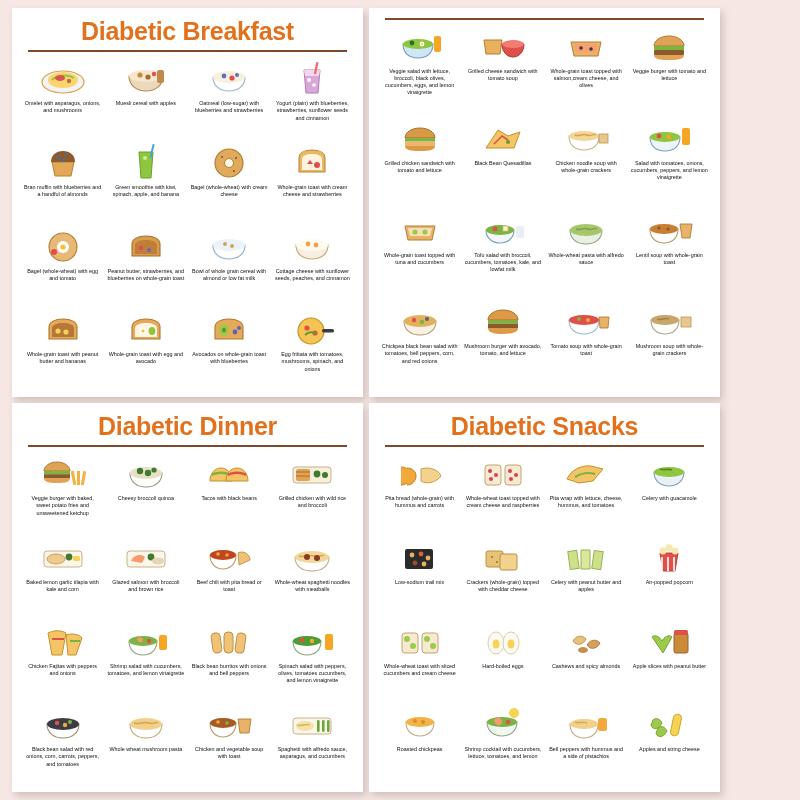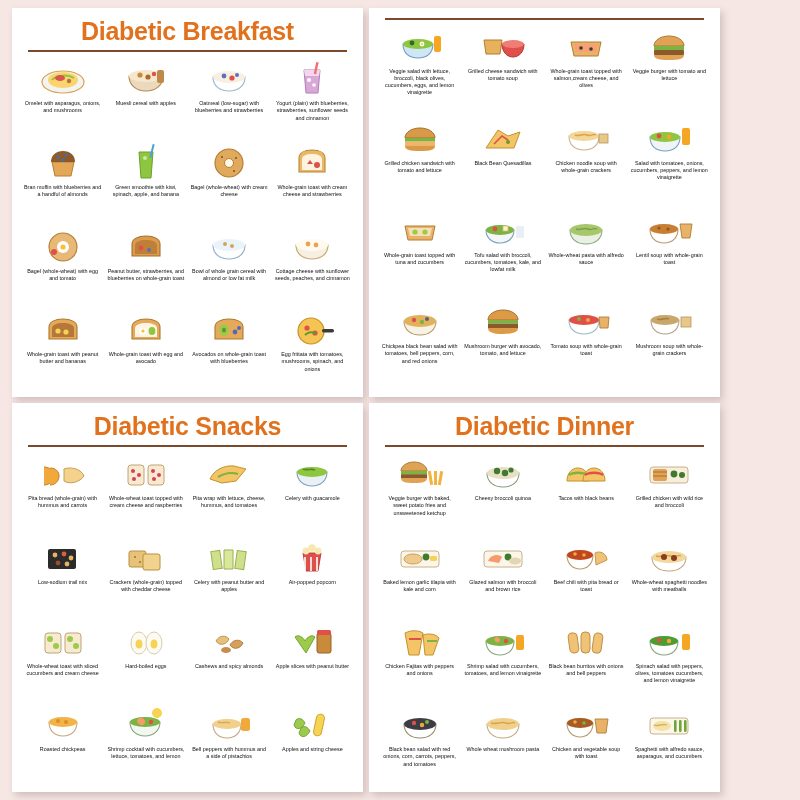--- a/index.html
+++ b/index.html
@@ -470,20 +470,217 @@
               <path d="M13 16c4 2 8-2 12 0" stroke="#a57f42" stroke-width="1.3" fill="none"></path>
               <rect x="37" y="14" width="10" height="10" fill="#e8c888" stroke="#b9935a" stroke-width="0.8"></rect>
             </svg>
           </div>
           <div class="caption">Mushroom soup with whole-grain crackers</div>
         </div>
     </div>
   </div>
 
   <div class="poster">
+    <div class="poster-title">Diabetic Dinner</div>
+    <div class="title-rule"></div>
+    <div class="items">
+      <div class="item">
+          <div class="icon-wrap">
+            <svg viewBox="0 0 50 38">
+              <path d="M6 16c0-5 6-9 13-9s13 4 13 9z" fill="#e0a355" stroke="#ab7a30" stroke-width="1"></path>
+              <rect x="6" y="16" width="26" height="3.2" fill="#7cb342"></rect>
+              <rect x="6" y="19.2" width="26" height="4" fill="#8a5a2b"></rect>
+              <path d="M6 23h26c0 4-4 5-13 5S6 27 6 23z" fill="#e0a355"></path>
+              <rect x="34" y="16" width="3" height="14" fill="#f3b13f" transform="rotate(-10 35 23)"></rect>
+              <rect x="39" y="16" width="3" height="14" fill="#f3b13f"></rect>
+              <rect x="44" y="16" width="3" height="14" fill="#f3b13f" transform="rotate(10 45 23)"></rect>
+            </svg>
+          </div>
+          <div class="caption">Veggie burger with baked, sweet potato fries and unsweetened ketchup</div>
+        </div>
+      <div class="item">
+          <div class="icon-wrap">
+            <svg viewBox="0 0 50 38">
+              <path d="M9 18h32c0 9-7 14-16 14S9 27 9 18z" fill="#fff" stroke="#8a9e7e" stroke-width="1.1"></path>
+              <ellipse cx="25" cy="18" rx="16" ry="6" fill="#e8e0c4"></ellipse>
+              <circle cx="19" cy="16" r="3.2" fill="#3f7a2e"></circle>
+              <circle cx="27" cy="18" r="3.2" fill="#3f7a2e"></circle>
+              <circle cx="33" cy="15" r="2.6" fill="#3f7a2e"></circle>
+            </svg>
+          </div>
+          <div class="caption">Cheesy broccoli quinoa</div>
+        </div>
+      <div class="item">
+          <div class="icon-wrap">
+            <svg viewBox="0 0 50 38">
+              <path d="M6 26c0-8 5-13 11-13s11 5 11 13z" fill="#f3c566" stroke="#c2922c" stroke-width="1"></path>
+              <path d="M8 20c4-3 14-3 18 0" stroke="#7cb342" stroke-width="2.6" fill="none"></path>
+              <path d="M22 26c0-8 5-13 11-13s11 5 11 13z" fill="#f3c566" stroke="#c2922c" stroke-width="1"></path>
+              <path d="M24 20c4-3 14-3 18 0" stroke="#e0504a" stroke-width="2.6" fill="none"></path>
+            </svg>
+          </div>
+          <div class="caption">Tacos with black beans</div>
+        </div>
+      <div class="item">
+          <div class="icon-wrap">
+            <svg viewBox="0 0 50 38">
+              <rect x="6" y="12" width="38" height="16" rx="3" fill="#f7efdc" stroke="#c9b28a" stroke-width="1"></rect>
+              <rect x="9" y="14" width="14" height="12" rx="2" fill="#e0a355"></rect>
+              <path d="M9 17h14M9 21h14" stroke="#a86f28" stroke-width="1.2"></path>
+              <circle cx="30" cy="19" r="3.4" fill="#3f7a2e"></circle>
+              <circle cx="38" cy="20" r="3" fill="#3f7a2e"></circle>
+            </svg>
+          </div>
+          <div class="caption">Grilled chicken with wild rice and broccoli</div>
+        </div>
+
+      <div class="item">
+          <div class="icon-wrap">
+            <svg viewBox="0 0 50 38">
+              <rect x="6" y="12" width="38" height="16" rx="3" fill="#fbf6ea" stroke="#c9b28a" stroke-width="1"></rect>
+              <ellipse cx="18" cy="20" rx="9" ry="5" fill="#f0c98f" stroke="#c49a55" stroke-width="0.9"></ellipse>
+              <circle cx="31" cy="18" r="3.4" fill="#3f7a2e"></circle>
+              <rect x="35" y="17" width="7" height="5" rx="1.4" fill="#f6d255"></rect>
+            </svg>
+          </div>
+          <div class="caption">Baked lemon garlic tilapia with kale and corn</div>
+        </div>
+      <div class="item">
+          <div class="icon-wrap">
+            <svg viewBox="0 0 50 38">
+              <rect x="6" y="12" width="38" height="16" rx="3" fill="#fbf6ea" stroke="#c9b28a" stroke-width="1"></rect>
+              <path d="M10 22c2-6 10-8 14-4l-3 6z" fill="#f79b6e"></path>
+              <circle cx="30" cy="18" r="3.4" fill="#3f7a2e"></circle>
+              <ellipse cx="37" cy="22" rx="6" ry="3.4" fill="#e4d6b4"></ellipse>
+            </svg>
+          </div>
+          <div class="caption">Glazed salmon with broccoli and brown rice</div>
+        </div>
+      <div class="item">
+          <div class="icon-wrap">
+            <svg viewBox="0 0 50 38">
+              <path d="M6 16h26c0 9-6 14-13 14S6 25 6 16z" fill="#fff" stroke="#b99a6a" stroke-width="1.1"></path>
+              <ellipse cx="19" cy="16" rx="13" ry="5" fill="#c0461f"></ellipse>
+              <circle cx="14" cy="15" r="1.8" fill="#f2a93b"></circle>
+              <circle cx="23" cy="16" r="1.8" fill="#f2a93b"></circle>
+              <path d="M34 14c5-3 12 1 12 7l-11 5z" fill="#f0c276" stroke="#bd9043" stroke-width="0.9"></path>
+            </svg>
+          </div>
+          <div class="caption">Beef chili with pita bread or toast</div>
+        </div>
+      <div class="item">
+          <div class="icon-wrap">
+            <svg viewBox="0 0 50 38">
+              <path d="M8 18h34c0 9-7 14-17 14S8 27 8 18z" fill="#fff" stroke="#c2a87e" stroke-width="1.1"></path>
+              <ellipse cx="25" cy="18" rx="17" ry="6" fill="#f2d79b"></ellipse>
+              <path d="M12 17c5 2 10-2 15 0s7-2 10 0" stroke="#e0a04a" stroke-width="1.4" fill="none"></path>
+              <circle cx="20" cy="18" r="3" fill="#8a3c20"></circle>
+              <circle cx="30" cy="19" r="3" fill="#8a3c20"></circle>
+            </svg>
+          </div>
+          <div class="caption">Whole-wheat spaghetti noodles with meatballs</div>
+        </div>
+
+      <div class="item">
+          <div class="icon-wrap">
+            <svg viewBox="0 0 50 38">
+              <path d="M10 10c6-3 13-3 18 0l-4 22h-10z" fill="#f3c566" stroke="#c2922c" stroke-width="1"></path>
+              <path d="M14 16h12" stroke="#e0504a" stroke-width="2" fill="none"></path>
+              <path d="M28 12c6-2 13-1 16 3l-6 17h-8z" fill="#f3c566" stroke="#c2922c" stroke-width="1"></path>
+              <path d="M32 18h10" stroke="#7cb342" stroke-width="2" fill="none"></path>
+            </svg>
+          </div>
+          <div class="caption">Chicken Fajitas with peppers and onions</div>
+        </div>
+      <div class="item">
+          <div class="icon-wrap">
+            <svg viewBox="0 0 50 38">
+              <path d="M8 18h28c0 9-6 14-14 14S8 27 8 18z" fill="#fff" stroke="#8aa47e" stroke-width="1.1"></path>
+              <ellipse cx="22" cy="18" rx="14" ry="5" fill="#7cb342"></ellipse>
+              <path d="M16 16c2-3 6-2 6 1s-4 3-5 1" fill="#f79b6e"></path>
+              <circle cx="28" cy="18" r="2.2" fill="#e0504a"></circle>
+              <rect x="38" y="12" width="8" height="15" rx="2" fill="#f5a623"></rect>
+            </svg>
+          </div>
+          <div class="caption">Shrimp salad with cucumbers, tomatoes, and lemon vinaigrette</div>
+        </div>
+      <div class="item">
+          <div class="icon-wrap">
+            <svg viewBox="0 0 50 38">
+              <rect x="8" y="10" width="9" height="20" rx="4" fill="#f0c276" stroke="#bd9043" stroke-width="1" transform="rotate(-8 12 20)"></rect>
+              <rect x="20" y="9" width="9" height="21" rx="4" fill="#f0c276" stroke="#bd9043" stroke-width="1"></rect>
+              <rect x="32" y="10" width="9" height="20" rx="4" fill="#f0c276" stroke="#bd9043" stroke-width="1" transform="rotate(8 36 20)"></rect>
+            </svg>
+          </div>
+          <div class="caption">Black bean burritos with onions and bell peppers</div>
+        </div>
+      <div class="item">
+          <div class="icon-wrap">
+            <svg viewBox="0 0 50 38">
+              <path d="M6 18h28c0 9-6 14-14 14S6 27 6 18z" fill="#fff" stroke="#8aa47e" stroke-width="1.1"></path>
+              <ellipse cx="20" cy="18" rx="14" ry="5" fill="#4f9b34"></ellipse>
+              <circle cx="15" cy="17" r="2.2" fill="#e0504a"></circle>
+              <circle cx="25" cy="18" r="2.2" fill="#f2a93b"></circle>
+              <rect x="38" y="11" width="8" height="16" rx="2" fill="#f5a623"></rect>
+            </svg>
+          </div>
+          <div class="caption">Spinach salad with peppers, olives, tomatoes cucumbers, and lemon vinaigrette</div>
+        </div>
+
+      <div class="item">
+          <div class="icon-wrap">
+            <svg viewBox="0 0 50 38">
+              <path d="M9 18h32c0 9-7 14-16 14S9 27 9 18z" fill="#fff" stroke="#9b8a6a" stroke-width="1.1"></path>
+              <ellipse cx="25" cy="18" rx="16" ry="6" fill="#3c3c44"></ellipse>
+              <circle cx="19" cy="17" r="2.2" fill="#e0504a"></circle>
+              <circle cx="27" cy="19" r="2.2" fill="#f2a93b"></circle>
+              <circle cx="32" cy="16" r="2" fill="#7cb342"></circle>
+            </svg>
+          </div>
+          <div class="caption">Black bean salad with red onions, corn, carrots, peppers, and tomatoes</div>
+        </div>
+      <div class="item">
+          <div class="icon-wrap">
+            <svg viewBox="0 0 50 38">
+              <path d="M9 18h32c0 9-7 14-16 14S9 27 9 18z" fill="#fff" stroke="#c2a87e" stroke-width="1.1"></path>
+              <ellipse cx="25" cy="18" rx="16" ry="6" fill="#f0d08c"></ellipse>
+              <path d="M13 17c5 2 10-2 15 0s6-2 9 0" stroke="#d8a64a" stroke-width="1.4" fill="none"></path>
+            </svg>
+          </div>
+          <div class="caption">Whole wheat mushroom pasta</div>
+        </div>
+      <div class="item">
+          <div class="icon-wrap">
+            <svg viewBox="0 0 50 38">
+              <path d="M6 17h26c0 9-6 14-13 14S6 26 6 17z" fill="#fff" stroke="#b59a6a" stroke-width="1.1"></path>
+              <ellipse cx="19" cy="17" rx="13" ry="5" fill="#a85a23"></ellipse>
+              <circle cx="14" cy="16" r="1.8" fill="#f2a93b"></circle>
+              <circle cx="23" cy="17" r="1.8" fill="#7cb342"></circle>
+              <path d="M34 13h13l-2 14H36z" fill="#e8b269" stroke="#b07e33" stroke-width="0.9"></path>
+            </svg>
+          </div>
+          <div class="caption">Chicken and vegetable soup with toast</div>
+        </div>
+      <div class="item">
+          <div class="icon-wrap">
+            <svg viewBox="0 0 50 38">
+              <rect x="6" y="12" width="38" height="16" rx="3" fill="#fbf6ea" stroke="#c9b28a" stroke-width="1"></rect>
+              <ellipse cx="18" cy="20" rx="9" ry="5" fill="#f4e2a8"></ellipse>
+              <path d="M10 19c4 2 9-2 13 0" stroke="#d8b457" stroke-width="1.3" fill="none"></path>
+              <rect x="30" y="14" width="2.6" height="12" rx="1.3" fill="#6fa53a"></rect>
+              <rect x="35" y="14" width="2.6" height="12" rx="1.3" fill="#6fa53a"></rect>
+              <rect x="40" y="14" width="2.6" height="12" rx="1.3" fill="#6fa53a"></rect>
+            </svg>
+          </div>
+          <div class="caption">Spaghetti with alfredo sauce, asparagus, and cucumbers</div>
+        </div>
+    </div>
+  </div>
+
+  <div class="poster">
     <div class="poster-title">Diabetic Snacks</div>
     <div class="title-rule"></div>
     <div class="items">
       <div class="item">
           <div class="icon-wrap">
             <svg viewBox="0 0 50 38">
               <path d="M6 12c6 0 9 4 9 9s-3 9-9 9" fill="#f2a93b" stroke="#c47f1f" stroke-width="1"></path>
               <path d="M12 13c6 0 9 4 9 8s-3 9-9 9" fill="#f2a93b" stroke="#c47f1f" stroke-width="1"></path>
               <path d="M26 14c8-3 18 1 20 7-4 6-14 9-20 5z" fill="#f5d28c" stroke="#c2a055" stroke-width="1"></path>
             </svg>
@@ -658,210 +855,13 @@
               <path d="M9 14c3-3 7-1 9 3-3 6-9 8-11 2z" fill="#9ccb4b" stroke="#6f9a2e" stroke-width="0.9"></path>
               <path d="M14 22c3-3 7-1 9 3-3 6-9 8-11 2z" fill="#9ccb4b" stroke="#6f9a2e" stroke-width="0.9"></path>
               <rect x="28" y="8" width="8" height="22" rx="4" fill="#f6d255" stroke="#c9a52c" stroke-width="1" transform="rotate(12 32 19)"></rect>
             </svg>
           </div>
           <div class="caption">Apples and string cheese</div>
         </div>
     </div>
   </div>
 
-  <div class="poster">
-    <div class="poster-title">Diabetic Dinner</div>
-    <div class="title-rule"></div>
-    <div class="items">
-      <div class="item">
-          <div class="icon-wrap">
-            <svg viewBox="0 0 50 38">
-              <path d="M6 16c0-5 6-9 13-9s13 4 13 9z" fill="#e0a355" stroke="#ab7a30" stroke-width="1"></path>
-              <rect x="6" y="16" width="26" height="3.2" fill="#7cb342"></rect>
-              <rect x="6" y="19.2" width="26" height="4" fill="#8a5a2b"></rect>
-              <path d="M6 23h26c0 4-4 5-13 5S6 27 6 23z" fill="#e0a355"></path>
-              <rect x="34" y="16" width="3" height="14" fill="#f3b13f" transform="rotate(-10 35 23)"></rect>
-              <rect x="39" y="16" width="3" height="14" fill="#f3b13f"></rect>
-              <rect x="44" y="16" width="3" height="14" fill="#f3b13f" transform="rotate(10 45 23)"></rect>
-            </svg>
-          </div>
-          <div class="caption">Veggie burger with baked, sweet potato fries and unsweetened ketchup</div>
-        </div>
-      <div class="item">
-          <div class="icon-wrap">
-            <svg viewBox="0 0 50 38">
-              <path d="M9 18h32c0 9-7 14-16 14S9 27 9 18z" fill="#fff" stroke="#8a9e7e" stroke-width="1.1"></path>
-              <ellipse cx="25" cy="18" rx="16" ry="6" fill="#e8e0c4"></ellipse>
-              <circle cx="19" cy="16" r="3.2" fill="#3f7a2e"></circle>
-              <circle cx="27" cy="18" r="3.2" fill="#3f7a2e"></circle>
-              <circle cx="33" cy="15" r="2.6" fill="#3f7a2e"></circle>
-            </svg>
-          </div>
-          <div class="caption">Cheesy broccoli quinoa</div>
-        </div>
-      <div class="item">
-          <div class="icon-wrap">
-            <svg viewBox="0 0 50 38">
-              <path d="M6 26c0-8 5-13 11-13s11 5 11 13z" fill="#f3c566" stroke="#c2922c" stroke-width="1"></path>
-              <path d="M8 20c4-3 14-3 18 0" stroke="#7cb342" stroke-width="2.6" fill="none"></path>
-              <path d="M22 26c0-8 5-13 11-13s11 5 11 13z" fill="#f3c566" stroke="#c2922c" stroke-width="1"></path>
-              <path d="M24 20c4-3 14-3 18 0" stroke="#e0504a" stroke-width="2.6" fill="none"></path>
-            </svg>
-          </div>
-          <div class="caption">Tacos with black beans</div>
-        </div>
-      <div class="item">
-          <div class="icon-wrap">
-            <svg viewBox="0 0 50 38">
-              <rect x="6" y="12" width="38" height="16" rx="3" fill="#f7efdc" stroke="#c9b28a" stroke-width="1"></rect>
-              <rect x="9" y="14" width="14" height="12" rx="2" fill="#e0a355"></rect>
-              <path d="M9 17h14M9 21h14" stroke="#a86f28" stroke-width="1.2"></path>
-              <circle cx="30" cy="19" r="3.4" fill="#3f7a2e"></circle>
-              <circle cx="38" cy="20" r="3" fill="#3f7a2e"></circle>
-            </svg>
-          </div>
-          <div class="caption">Grilled chicken with wild rice and broccoli</div>
-        </div>
-
-      <div class="item">
-          <div class="icon-wrap">
-            <svg viewBox="0 0 50 38">
-              <rect x="6" y="12" width="38" height="16" rx="3" fill="#fbf6ea" stroke="#c9b28a" stroke-width="1"></rect>
-              <ellipse cx="18" cy="20" rx="9" ry="5" fill="#f0c98f" stroke="#c49a55" stroke-width="0.9"></ellipse>
-              <circle cx="31" cy="18" r="3.4" fill="#3f7a2e"></circle>
-              <rect x="35" y="17" width="7" height="5" rx="1.4" fill="#f6d255"></rect>
-            </svg>
-          </div>
-          <div class="caption">Baked lemon garlic tilapia with kale and corn</div>
-        </div>
-      <div class="item">
-          <div class="icon-wrap">
-            <svg viewBox="0 0 50 38">
-              <rect x="6" y="12" width="38" height="16" rx="3" fill="#fbf6ea" stroke="#c9b28a" stroke-width="1"></rect>
-              <path d="M10 22c2-6 10-8 14-4l-3 6z" fill="#f79b6e"></path>
-              <circle cx="30" cy="18" r="3.4" fill="#3f7a2e"></circle>
-              <ellipse cx="37" cy="22" rx="6" ry="3.4" fill="#e4d6b4"></ellipse>
-            </svg>
-          </div>
-          <div class="caption">Glazed salmon with broccoli and brown rice</div>
-        </div>
-      <div class="item">
-          <div class="icon-wrap">
-            <svg viewBox="0 0 50 38">
-              <path d="M6 16h26c0 9-6 14-13 14S6 25 6 16z" fill="#fff" stroke="#b99a6a" stroke-width="1.1"></path>
-              <ellipse cx="19" cy="16" rx="13" ry="5" fill="#c0461f"></ellipse>
-              <circle cx="14" cy="15" r="1.8" fill="#f2a93b"></circle>
-              <circle cx="23" cy="16" r="1.8" fill="#f2a93b"></circle>
-              <path d="M34 14c5-3 12 1 12 7l-11 5z" fill="#f0c276" stroke="#bd9043" stroke-width="0.9"></path>
-            </svg>
-          </div>
-          <div class="caption">Beef chili with pita bread or toast</div>
-        </div>
-      <div class="item">
-          <div class="icon-wrap">
-            <svg viewBox="0 0 50 38">
-              <path d="M8 18h34c0 9-7 14-17 14S8 27 8 18z" fill="#fff" stroke="#c2a87e" stroke-width="1.1"></path>
-              <ellipse cx="25" cy="18" rx="17" ry="6" fill="#f2d79b"></ellipse>
-              <path d="M12 17c5 2 10-2 15 0s7-2 10 0" stroke="#e0a04a" stroke-width="1.4" fill="none"></path>
-              <circle cx="20" cy="18" r="3" fill="#8a3c20"></circle>
-              <circle cx="30" cy="19" r="3" fill="#8a3c20"></circle>
-            </svg>
-          </div>
-          <div class="caption">Whole-wheat spaghetti noodles with meatballs</div>
-        </div>
-
-      <div class="item">
-          <div class="icon-wrap">
-            <svg viewBox="0 0 50 38">
-              <path d="M10 10c6-3 13-3 18 0l-4 22h-10z" fill="#f3c566" stroke="#c2922c" stroke-width="1"></path>
-              <path d="M14 16h12" stroke="#e0504a" stroke-width="2" fill="none"></path>
-              <path d="M28 12c6-2 13-1 16 3l-6 17h-8z" fill="#f3c566" stroke="#c2922c" stroke-width="1"></path>
-              <path d="M32 18h10" stroke="#7cb342" stroke-width="2" fill="none"></path>
-            </svg>
-          </div>
-          <div class="caption">Chicken Fajitas with peppers and onions</div>
-        </div>
-      <div class="item">
-          <div class="icon-wrap">
-            <svg viewBox="0 0 50 38">
-              <path d="M8 18h28c0 9-6 14-14 14S8 27 8 18z" fill="#fff" stroke="#8aa47e" stroke-width="1.1"></path>
-              <ellipse cx="22" cy="18" rx="14" ry="5" fill="#7cb342"></ellipse>
-              <path d="M16 16c2-3 6-2 6 1s-4 3-5 1" fill="#f79b6e"></path>
-              <circle cx="28" cy="18" r="2.2" fill="#e0504a"></circle>
-              <rect x="38" y="12" width="8" height="15" rx="2" fill="#f5a623"></rect>
-            </svg>
-          </div>
-          <div class="caption">Shrimp salad with cucumbers, tomatoes, and lemon vinaigrette</div>
-        </div>
-      <div class="item">
-          <div class="icon-wrap">
-            <svg viewBox="0 0 50 38">
-              <rect x="8" y="10" width="9" height="20" rx="4" fill="#f0c276" stroke="#bd9043" stroke-width="1" transform="rotate(-8 12 20)"></rect>
-              <rect x="20" y="9" width="9" height="21" rx="4" fill="#f0c276" stroke="#bd9043" stroke-width="1"></rect>
-              <rect x="32" y="10" width="9" height="20" rx="4" fill="#f0c276" stroke="#bd9043" stroke-width="1" transform="rotate(8 36 20)"></rect>
-            </svg>
-          </div>
-          <div class="caption">Black bean burritos with onions and bell peppers</div>
-        </div>
-      <div class="item">
-          <div class="icon-wrap">
-            <svg viewBox="0 0 50 38">
-              <path d="M6 18h28c0 9-6 14-14 14S6 27 6 18z" fill="#fff" stroke="#8aa47e" stroke-width="1.1"></path>
-              <ellipse cx="20" cy="18" rx="14" ry="5" fill="#4f9b34"></ellipse>
-              <circle cx="15" cy="17" r="2.2" fill="#e0504a"></circle>
-              <circle cx="25" cy="18" r="2.2" fill="#f2a93b"></circle>
-              <rect x="38" y="11" width="8" height="16" rx="2" fill="#f5a623"></rect>
-            </svg>
-          </div>
-          <div class="caption">Spinach salad with peppers, olives, tomatoes cucumbers, and lemon vinaigrette</div>
-        </div>
-
-      <div class="item">
-          <div class="icon-wrap">
-            <svg viewBox="0 0 50 38">
-              <path d="M9 18h32c0 9-7 14-16 14S9 27 9 18z" fill="#fff" stroke="#9b8a6a" stroke-width="1.1"></path>
-              <ellipse cx="25" cy="18" rx="16" ry="6" fill="#3c3c44"></ellipse>
-              <circle cx="19" cy="17" r="2.2" fill="#e0504a"></circle>
-              <circle cx="27" cy="19" r="2.2" fill="#f2a93b"></circle>
-              <circle cx="32" cy="16" r="2" fill="#7cb342"></circle>
-            </svg>
-          </div>
-          <div class="caption">Black bean salad with red onions, corn, carrots, peppers, and tomatoes</div>
-        </div>
-      <div class="item">
-          <div class="icon-wrap">
-            <svg viewBox="0 0 50 38">
-              <path d="M9 18h32c0 9-7 14-16 14S9 27 9 18z" fill="#fff" stroke="#c2a87e" stroke-width="1.1"></path>
-              <ellipse cx="25" cy="18" rx="16" ry="6" fill="#f0d08c"></ellipse>
-              <path d="M13 17c5 2 10-2 15 0s6-2 9 0" stroke="#d8a64a" stroke-width="1.4" fill="none"></path>
-            </svg>
-          </div>
-          <div class="caption">Whole wheat mushroom pasta</div>
-        </div>
-      <div class="item">
-          <div class="icon-wrap">
-            <svg viewBox="0 0 50 38">
-              <path d="M6 17h26c0 9-6 14-13 14S6 26 6 17z" fill="#fff" stroke="#b59a6a" stroke-width="1.1"></path>
-              <ellipse cx="19" cy="17" rx="13" ry="5" fill="#a85a23"></ellipse>
-              <circle cx="14" cy="16" r="1.8" fill="#f2a93b"></circle>
-              <circle cx="23" cy="17" r="1.8" fill="#7cb342"></circle>
-              <path d="M34 13h13l-2 14H36z" fill="#e8b269" stroke="#b07e33" stroke-width="0.9"></path>
-            </svg>
-          </div>
-          <div class="caption">Chicken and vegetable soup with toast</div>
-        </div>
-      <div class="item">
-          <div class="icon-wrap">
-            <svg viewBox="0 0 50 38">
-              <rect x="6" y="12" width="38" height="16" rx="3" fill="#fbf6ea" stroke="#c9b28a" stroke-width="1"></rect>
-              <ellipse cx="18" cy="20" rx="9" ry="5" fill="#f4e2a8"></ellipse>
-              <path d="M10 19c4 2 9-2 13 0" stroke="#d8b457" stroke-width="1.3" fill="none"></path>
-              <rect x="30" y="14" width="2.6" height="12" rx="1.3" fill="#6fa53a"></rect>
-              <rect x="35" y="14" width="2.6" height="12" rx="1.3" fill="#6fa53a"></rect>
-              <rect x="40" y="14" width="2.6" height="12" rx="1.3" fill="#6fa53a"></rect>
-            </svg>
-          </div>
-          <div class="caption">Spaghetti with alfredo sauce, asparagus, and cucumbers</div>
-        </div>
-    </div>
-  </div>
-
 </div>
 
 </body></html>

